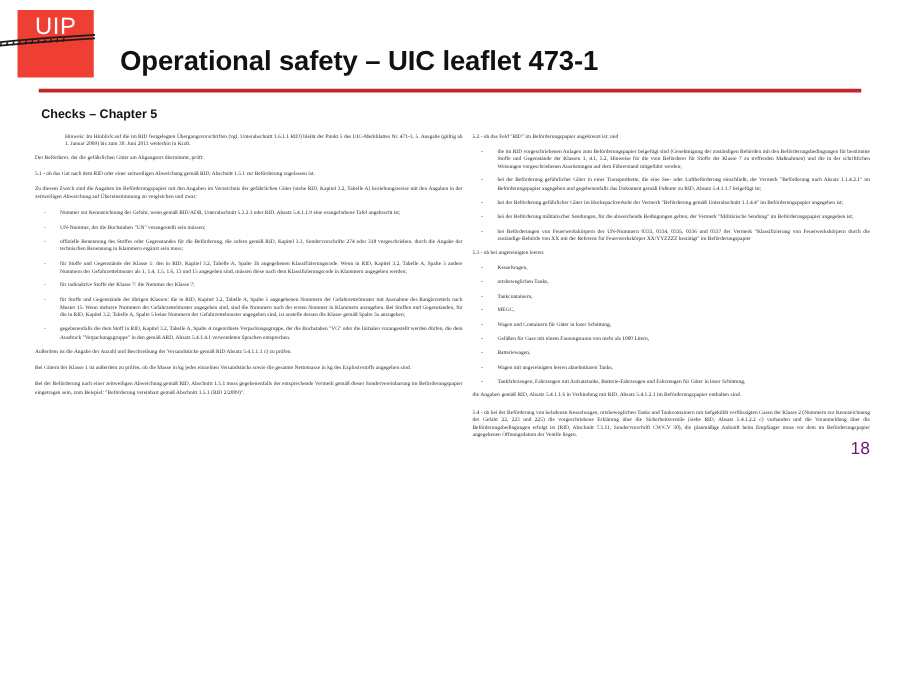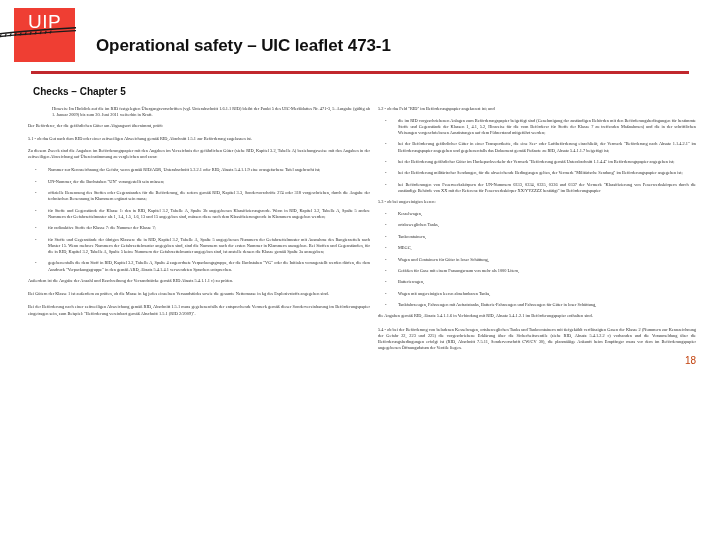--- a/index.html
+++ b/index.html
@@ -57,21 +57,21 @@
     top: 26px;
     width: 90px;
     height: 14px;
   }
 
   .slide-title {
     position: absolute;
     left: 96px;
     top: 36px;
     font-family: "Liberation Sans", sans-serif;
-    font-size: 17px;
+    font-size: 22px;
     font-weight: bold;
     color: #111111;
     letter-spacing: -0.1px;
     white-space: nowrap;
   }
 
   .rule {
     position: absolute;
     left: 31px;
     top: 71px;
@@ -146,22 +146,22 @@
     top: 0;
     color: #2b2b2b;
   }
   .bullet.short { text-align: left; }
 
   .page-number {
     position: absolute;
     right: 24px;
     bottom: 14px;
     font-family: "Liberation Sans", sans-serif;
-    font-size: 10px;
-    color: #c2410c;
+    font-size: 14px;
+    color: #701a75;
   }
 </style>
 </head>
 <body>
 
 <div class="slide">
 
   <div class="header">
 
     <div class="logo">

